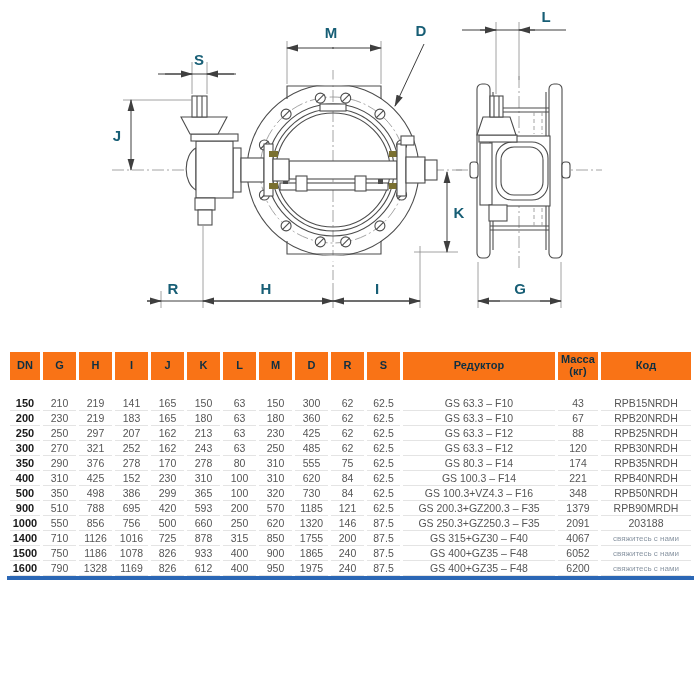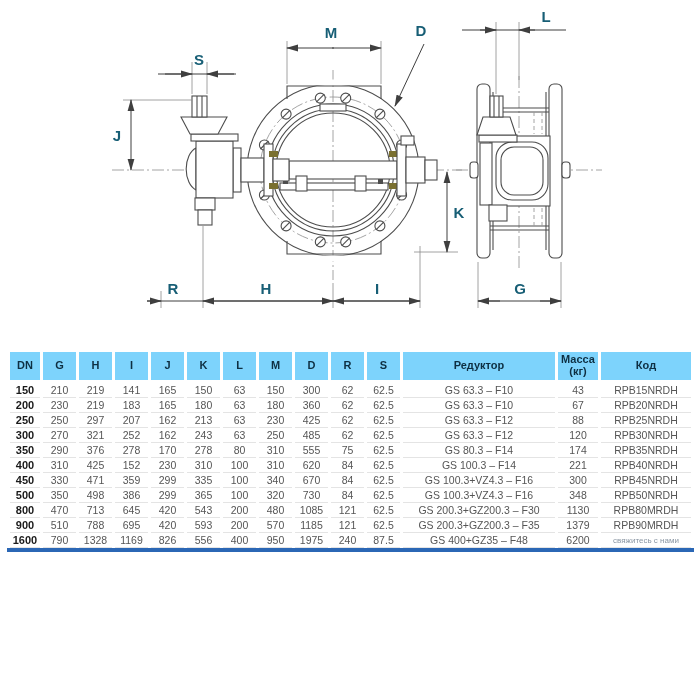--- a/index.html
+++ b/index.html
@@ -21,29 +21,29 @@
   
   .table-wrap {
     position:absolute; top:352px; left:7px; width:687px;
     border-bottom:4px solid #2b67b5;
   }
   table.spec {
     border-collapse:separate; border-spacing:3px 0; table-layout:fixed;
     width:100%;
   }
   table.spec thead th {
-    background:#7dd3fc; color:#0e2f42; font-weight:700; font-size:11px;
+    background:#f97316; color:#0e2f42; font-weight:700; font-size:11px;
     height:26px; vertical-align:middle; padding:1px 1px; line-height:1.05;
     text-align:center; word-wrap:break-word;
   }
   table.spec tbody td {
     text-align:center; color:#555555; font-size:10.5px; height:14px;
     border-bottom:1px solid #e4e4e4; padding:0; white-space:nowrap; overflow:hidden;
   }
-  table.spec tbody tr:first-child td { padding-top:3px; }
+  table.spec tbody tr:first-child td { padding-top:16px; }
   table.spec tbody td:first-child { font-weight:700; color:#1a1a1a; font-size:11px; }
   table.spec tbody td.note { font-size:8px; color:#8a96a3; }
   col.c-dn{width:30px} col.c-num{width:33px} col.c-red{width:152px}
   col.c-mass{width:40px} col.c-code{width:90px}
 </style>
 </head>
 <body>
 
 <div class="stage">
 
@@ -357,101 +357,117 @@
       <td>100</td>
       <td>310</td>
       <td>620</td>
       <td>84</td>
       <td>62.5</td>
       <td>GS 100.3 – F14</td>
       <td>221</td>
       <td>RPB40NRDH</td>
     </tr>
 
-    <tr>
-      <td>450</td>
-      <td>330</td>
-      <td>471</td>
-      <td>359</td>
-      <td>299</td>
-      <td>335</td>
-      <td>100</td>
-      <td>340</td>
-      <td>670</td>
-      <td>84</td>
-      <td>62.5</td>
-      <td>GS 100.3+VZ4.3 – F16</td>
-      <td>300</td>
-      <td>RPB45NRDH</td>
-    </tr>
 
     <tr>
       <td>500</td>
       <td>350</td>
       <td>498</td>
       <td>386</td>
       <td>299</td>
       <td>365</td>
       <td>100</td>
       <td>320</td>
       <td>730</td>
       <td>84</td>
       <td>62.5</td>
       <td>GS 100.3+VZ4.3 – F16</td>
       <td>348</td>
       <td>RPB50NRDH</td>
     </tr>
 
 
 
-    <tr>
-      <td>800</td>
-      <td>470</td>
-      <td>713</td>
-      <td>645</td>
-      <td>420</td>
-      <td>543</td>
-      <td>200</td>
-      <td>480</td>
-      <td>1085</td>
-      <td>121</td>
-      <td>62.5</td>
-      <td>GS 200.3+GZ200.3 – F30</td>
-      <td>1130</td>
-      <td>RPB80MRDH</td>
-    </tr>
 
     <tr>
       <td>900</td>
       <td>510</td>
       <td>788</td>
       <td>695</td>
       <td>420</td>
       <td>593</td>
       <td>200</td>
       <td>570</td>
       <td>1185</td>
       <td>121</td>
       <td>62.5</td>
       <td>GS 200.3+GZ200.3 – F35</td>
       <td>1379</td>
       <td>RPB90MRDH</td>
     </tr>
 
-
-
-
+    <tr>
+      <td>1000</td>
+      <td>550</td>
+      <td>856</td>
+      <td>756</td>
+      <td>500</td>
+      <td>660</td>
+      <td>250</td>
+      <td>620</td>
+      <td>1320</td>
+      <td>146</td>
+      <td>87.5</td>
+      <td>GS 250.3+GZ250.3 – F35</td>
+      <td>2091</td>
+      <td>203188</td>
+    </tr>
+
+
+    <tr>
+      <td>1400</td>
+      <td>710</td>
+      <td>1126</td>
+      <td>1016</td>
+      <td>725</td>
+      <td>878</td>
+      <td>315</td>
+      <td>850</td>
+      <td>1755</td>
+      <td>200</td>
+      <td>87.5</td>
+      <td>GS 315+GZ30 – F40</td>
+      <td>4067</td>
+      <td class="note">свяжитесь с нами</td>
+    </tr>
+
+    <tr>
+      <td>1500</td>
+      <td>750</td>
+      <td>1186</td>
+      <td>1078</td>
+      <td>826</td>
+      <td>933</td>
+      <td>400</td>
+      <td>900</td>
+      <td>1865</td>
+      <td>240</td>
+      <td>87.5</td>
+      <td>GS 400+GZ35 – F48</td>
+      <td>6052</td>
+      <td class="note">свяжитесь с нами</td>
+    </tr>
 
     <tr>
       <td>1600</td>
       <td>790</td>
       <td>1328</td>
       <td>1169</td>
       <td>826</td>
-      <td>556</td>
+      <td>612</td>
       <td>400</td>
       <td>950</td>
       <td>1975</td>
       <td>240</td>
       <td>87.5</td>
       <td>GS 400+GZ35 – F48</td>
       <td>6200</td>
       <td class="note">свяжитесь с нами</td>
     </tr>
   </tbody>

